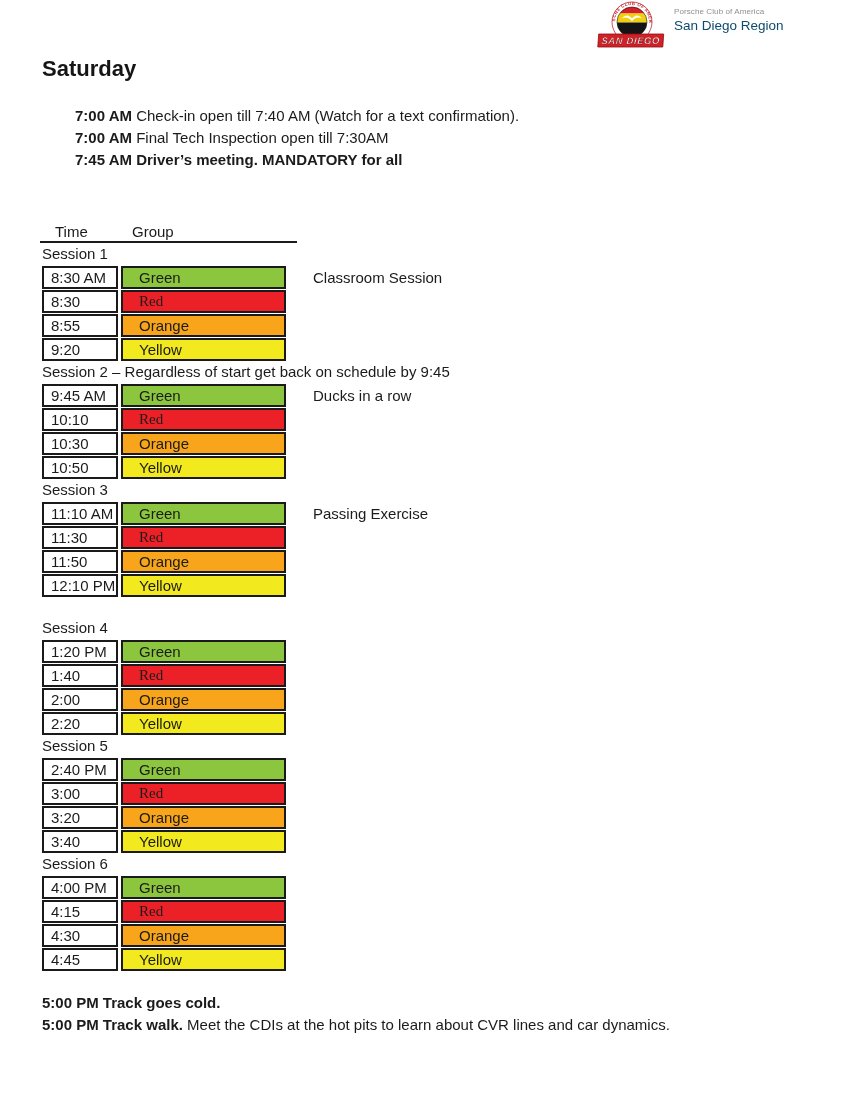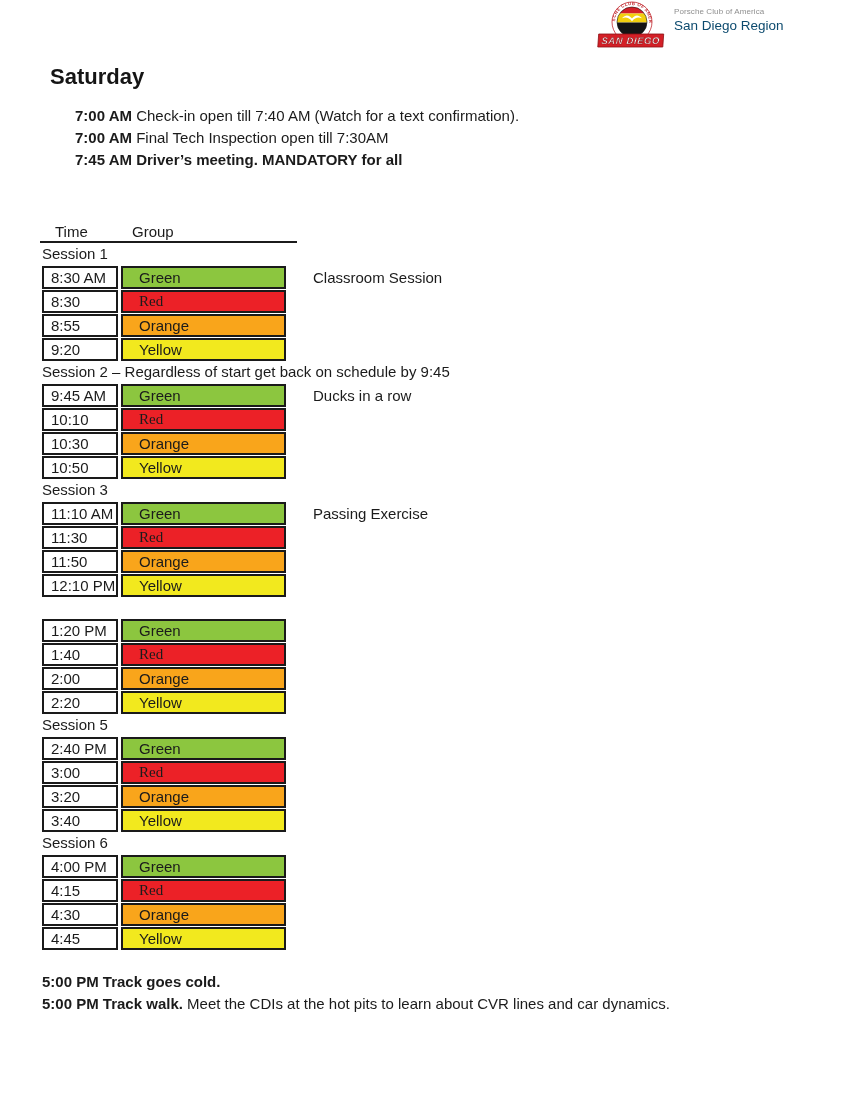--- a/index.html
+++ b/index.html
@@ -6,21 +6,21 @@
   .page{
     position:relative;width:850px;height:1100px;background:#ffffff;
     font-family:"Liberation Sans",sans-serif;color:#1b1b1b;overflow:hidden;
   }
   
   .brand{position:absolute;left:597px;top:1px;display:flex;align-items:flex-start;}
   .brand-text{margin-left:7px;padding-top:6px;}
   .org-name{font-size:8px;color:#8f8f8f;margin-bottom:2px;letter-spacing:.1px;}
   .region-name{font-size:13.5px;color:#0c4a6e;}
   
-  .page-title{position:absolute;left:42px;top:56px;margin:8px;font-size:22px;line-height:26px;font-weight:bold;color:#151515;}
+  .page-title{position:absolute;left:42px;top:56px;margin:0;font-size:22px;line-height:26px;font-weight:bold;color:#151515;}
   
   .morning{position:absolute;left:75px;top:105px;margin:0;padding:0;list-style:none;font-size:15px;line-height:22px;}
   .morning li b{font-weight:bold;}
   .morning li.all-bold{font-weight:bold;}
   
   .schedule{position:absolute;left:40px;top:222px;width:640px;font-size:15px;}
   .thead{position:relative;width:257px;height:19px;border-bottom:2px solid #1b1b1b;}
   .thead .col-time{position:absolute;left:15px;top:0;line-height:19px;}
   .thead .col-group{position:absolute;left:92px;top:0;line-height:19px;}
   .session-label{margin:2px 0 3px 2px;line-height:18px;white-space:nowrap;}
@@ -157,20 +157,21 @@
         <div class="srow">
           <div class="cell time">12:10 PM</div>
           <div class="cell grp bg-yellow">Yellow</div>
         </div>
         <div class="note">Passing Exercise</div>
       </div>
     </div>
 
 
     <div class="session mt-lunch">
+      <div class="session-label">Session 4</div>
       <div class="stable">
         <div class="srow">
           <div class="cell time">1:20 PM</div>
           <div class="cell grp bg-green">Green</div>
         </div>
         <div class="srow">
           <div class="cell time">1:40</div>
           <div class="cell grp bg-red">Red</div>
         </div>
         <div class="srow">

